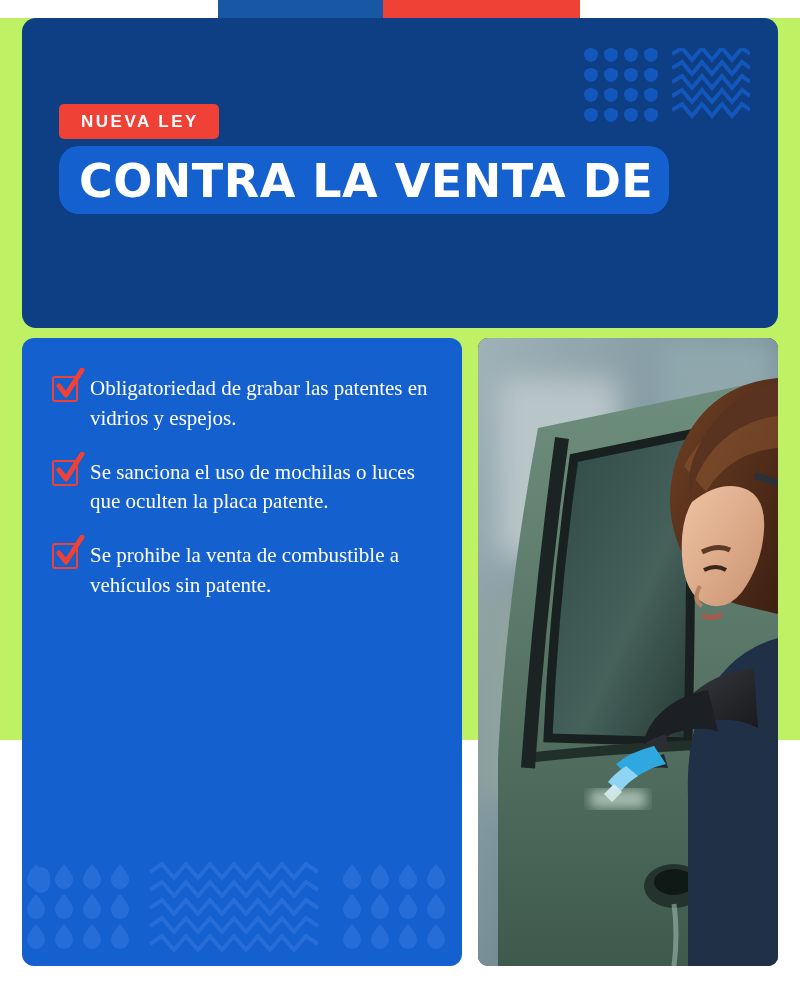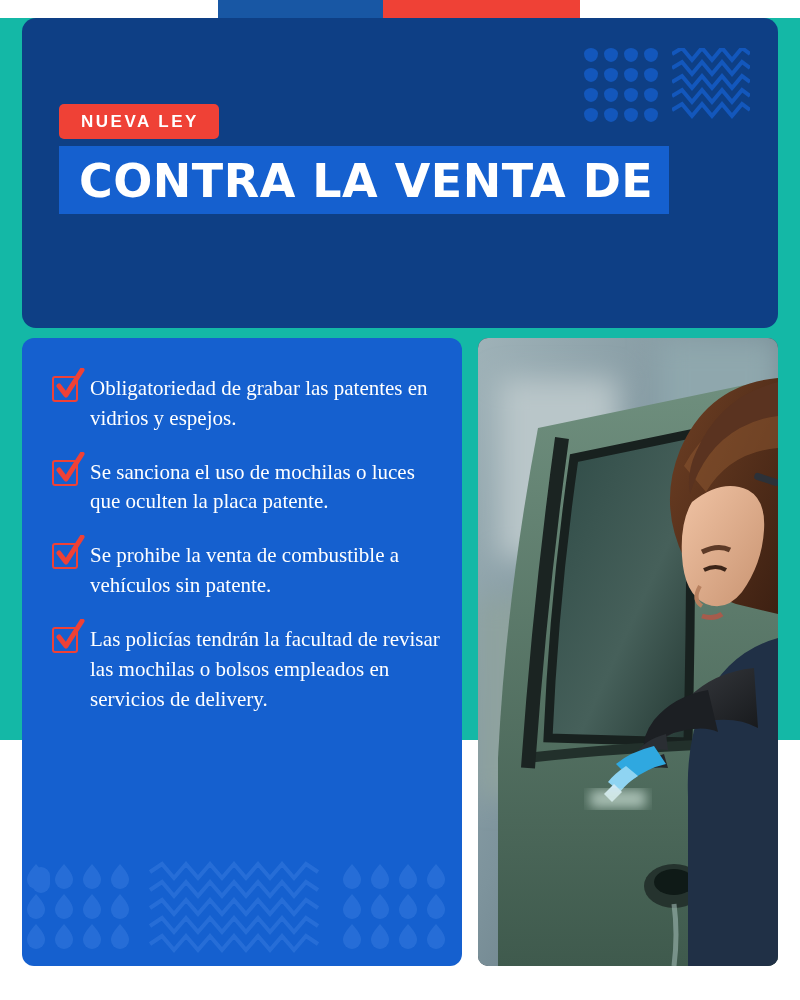--- a/index.html
+++ b/index.html
@@ -11,21 +11,21 @@
     height: 1000px;
     background: #ffffff;
     font-family: "Liberation Sans", sans-serif;
     overflow: hidden;
   }
 
   .poster {
     position: relative;
     width: 800px;
     height: 740px;
-    background: #14b8a6;
+    background: #bef264;
     box-sizing: border-box;
   }
 
   
   .top-stripes {
     position: absolute;
     top: 0;
     left: 0;
     width: 800px;
     height: 18px;
@@ -73,20 +73,21 @@
     background: #1560cf;
     color: #ffffff;
     font-size: 46px;
     font-weight: bold;
     letter-spacing: 0.5px;
     line-height: 1.0;
     padding: 12px 16px 10px 20px;
     margin-bottom: 6px;
     white-space: nowrap;
     font-family: "DejaVu Sans", sans-serif;
+    border-radius: 20px;
   }
 
   
   .hdr-pattern {
     position: absolute;
     top: 30px;
     right: 28px;
     display: flex;
     gap: 14px;
     opacity: 0.75;
@@ -270,28 +271,20 @@
 
         <div class="list-item">
           <span class="check-box">
             <svg width="30" height="34" viewBox="0 0 30 34" xmlns="http://www.w3.org/2000/svg">
               <path d="M3 18 L10 27 L26 2" stroke="#ef4136" stroke-width="5" fill="none" stroke-linecap="round" stroke-linejoin="round"></path>
             </svg>
           </span>
           <span class="item-text">Se prohibe la venta de combustible a vehículos sin patente.</span>
         </div>
 
-        <div class="list-item">
-          <span class="check-box">
-            <svg width="30" height="34" viewBox="0 0 30 34" xmlns="http://www.w3.org/2000/svg">
-              <path d="M3 18 L10 27 L26 2" stroke="#ef4136" stroke-width="5" fill="none" stroke-linecap="round" stroke-linejoin="round"></path>
-            </svg>
-          </span>
-          <span class="item-text">Las policías tendrán la facultad de revisar las mochilas o bolsos empleados en servicios de delivery.</span>
-        </div>
 
       </div>
 
       <svg class="list-pattern" viewBox="0 0 440 110" xmlns="http://www.w3.org/2000/svg">
         <g fill="#3d7fe0">
 
           <g>
             <g transform="translate(10,6)">
               <g>
                 <path d="M0 14 a9 9 0 0 1 18 0 v8 a9 9 0 0 1 -18 0 z"></path>

